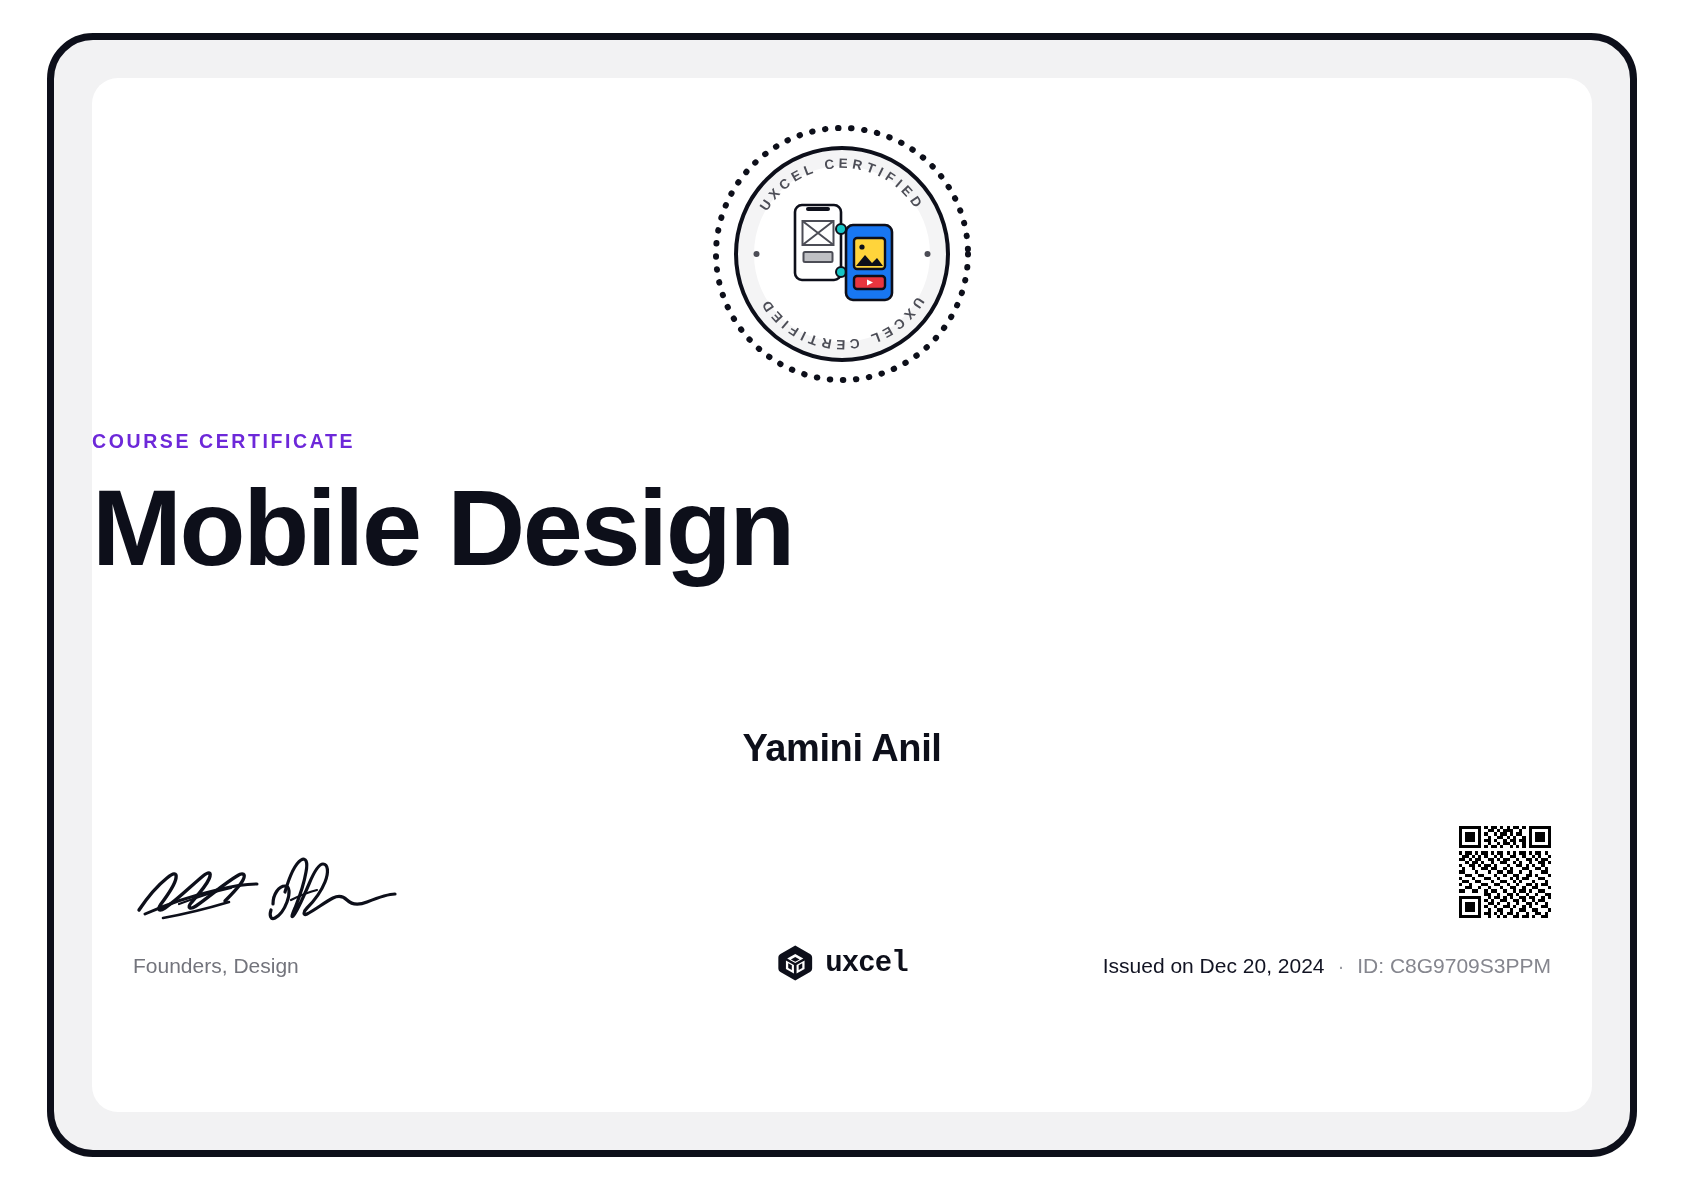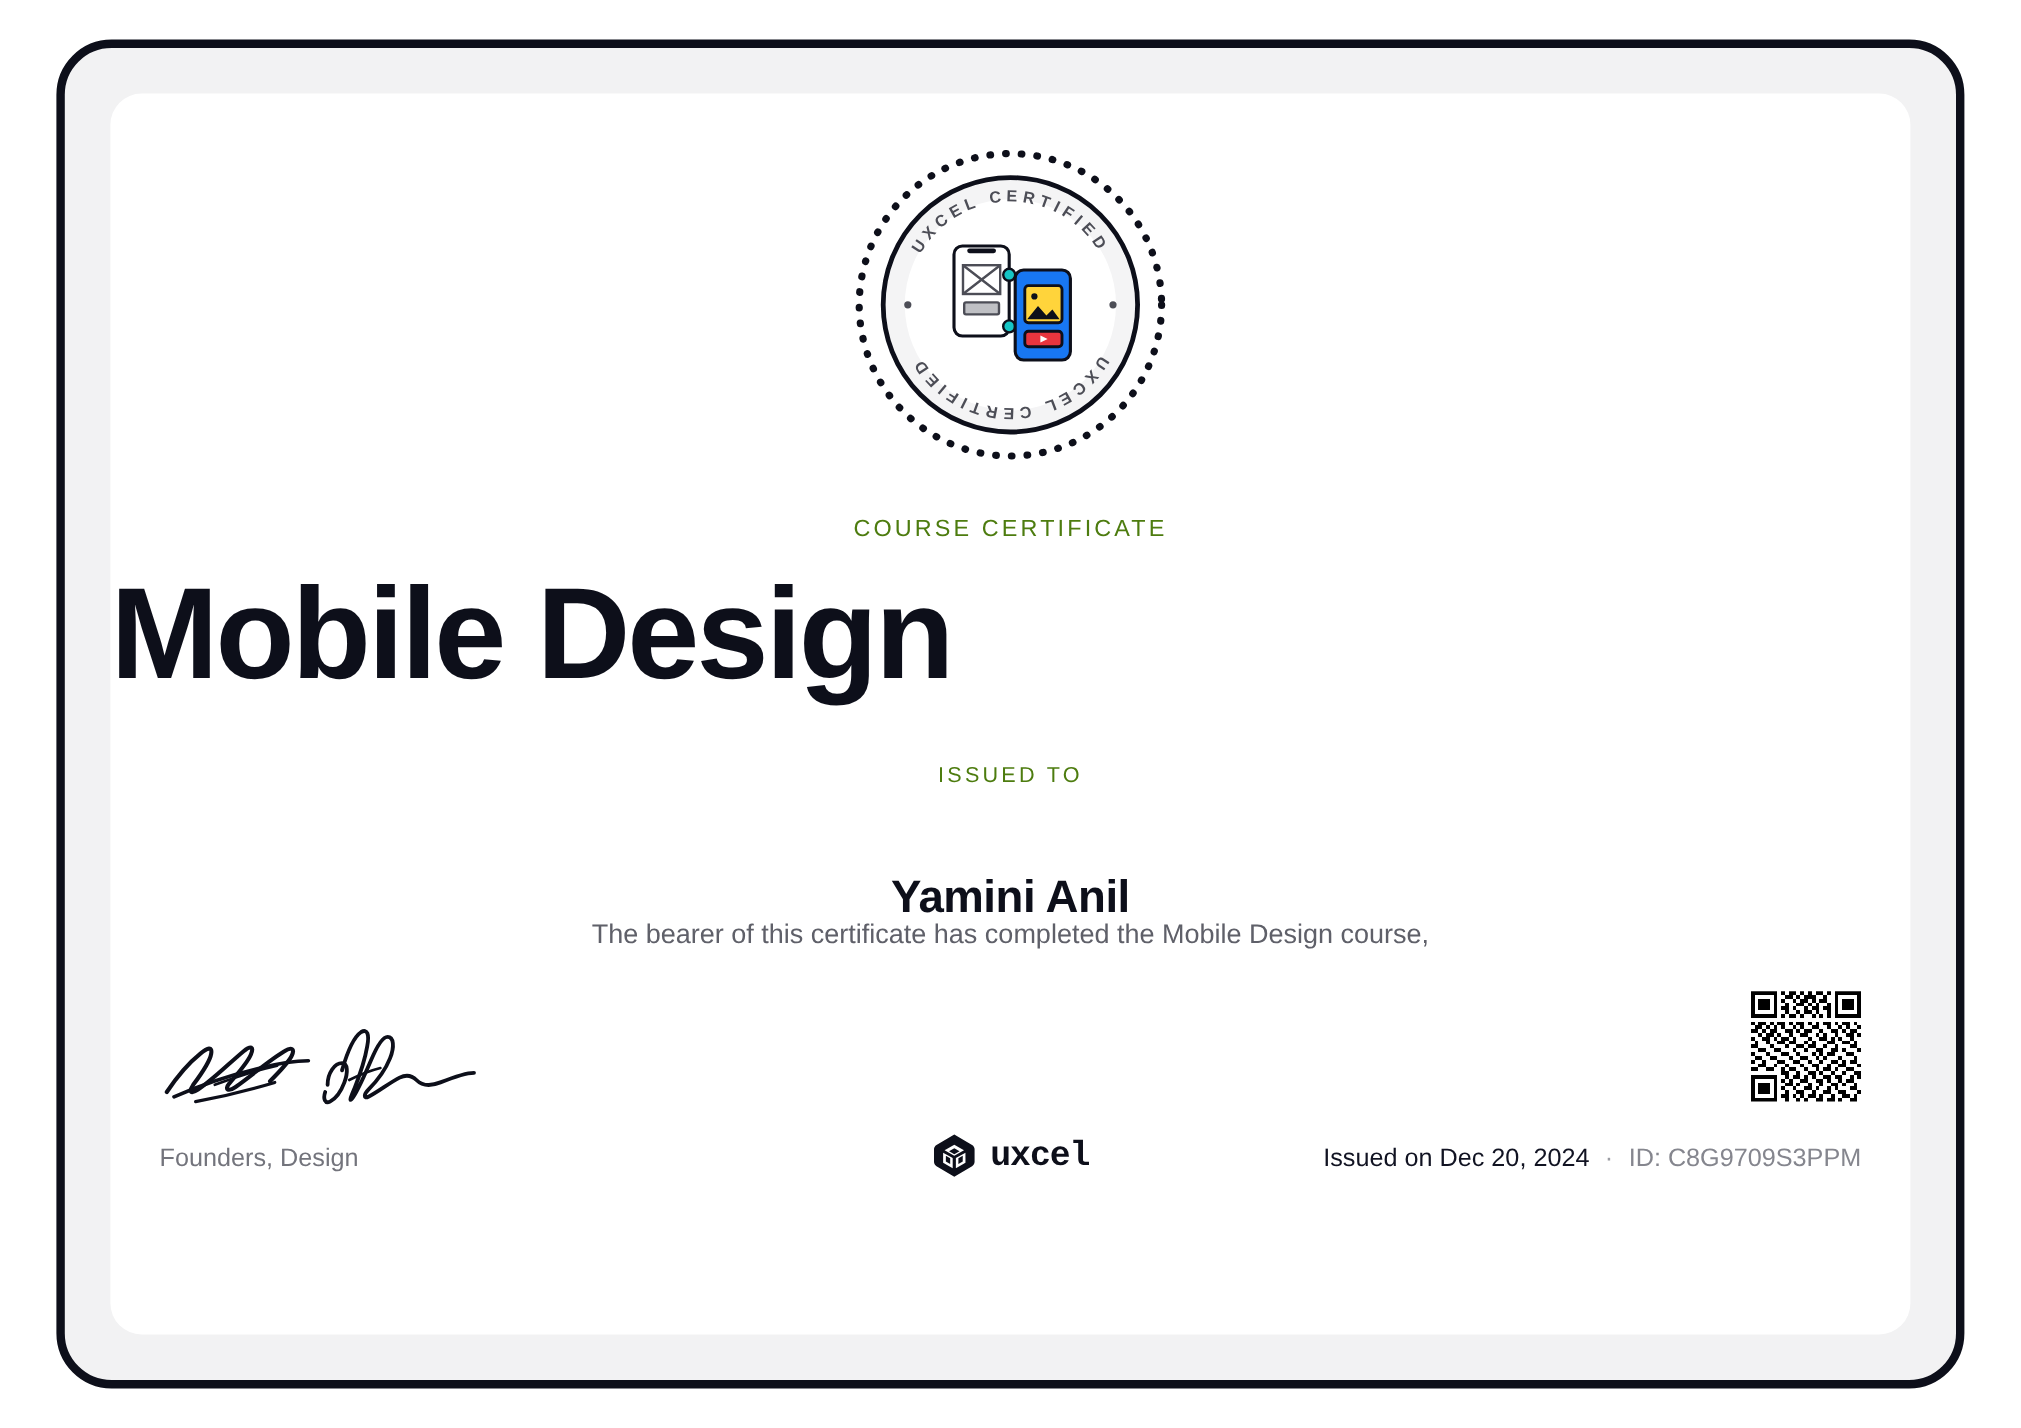--- a/index.html
+++ b/index.html
@@ -42,25 +42,25 @@
     transform: translateX(-50%);
     width: 266px;
     height: 266px;
   }
   .seal-wrap svg { display: block; width: 266px; height: 266px; }
 
   
   .eyebrow {
     position: absolute;
     left: 0; right: 0;
-    text-align: center;
+    text-align: left;
     font-size: 19.5px;
-    font-weight: normal;
+    font-weight: bold;
     letter-spacing: 2.6px;
-    color: #4d7c0f;
+    color: #6d28d9;
   }
   .eyebrow-course { top: 352px; }
   .eyebrow-issued { top: 558px; font-size: 18px; letter-spacing: 2.7px; }
 
   .course-title {
     position: absolute;
     left: 0; right: 0;
     top: 392px;
     text-align: left;
     font-size: 108px;
@@ -201,26 +201,24 @@
           <rect x="145" y="155" width="31" height="13" rx="3" fill="#e8353e" stroke="#0d0f1a" stroke-width="2.4"></rect>
           <path d="M 158,158.5 L 164,161.5 L 158,164.5 Z" fill="#ffffff"></path>
         </g>
       </svg>
     </div>
 
     <div class="eyebrow eyebrow-course">COURSE CERTIFICATE</div>
 
     <h1 class="course-title">Mobile Design</h1>
 
-    <div class="eyebrow eyebrow-issued">ISSUED TO</div>
 
     <div class="recipient-name">Yamini Anil</div>
 
     <div class="description">
-      <span>The bearer of this certificate has completed the Mobile Design course,</span>
     </div>
 
     <div class="signatures">
       <svg viewBox="0 0 300 84" xmlns="http://www.w3.org/2000/svg">
         <g fill="none" stroke="#0d0f1a" stroke-linecap="round" stroke-linejoin="round">
           <path d="M6,72 C14,60 24,48 34,40 C40,35 44,34 43,40 C42,47 34,58 28,66
                    C24,72 26,74 32,70 C44,62 58,48 70,38 C76,33 79,34 76,41
                    C73,48 64,58 58,65 C54,70 57,72 63,68 C76,59 92,45 104,38
                    C110,34 113,36 110,42 C107,48 98,57 92,63" stroke-width="3.4"></path>
           <path d="M12,76 C30,68 58,58 84,52 C100,48 112,46 124,46" stroke-width="3"></path>

